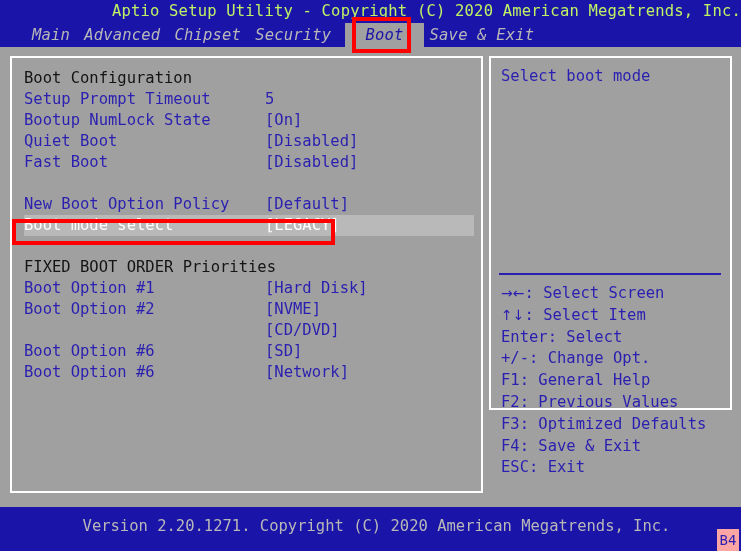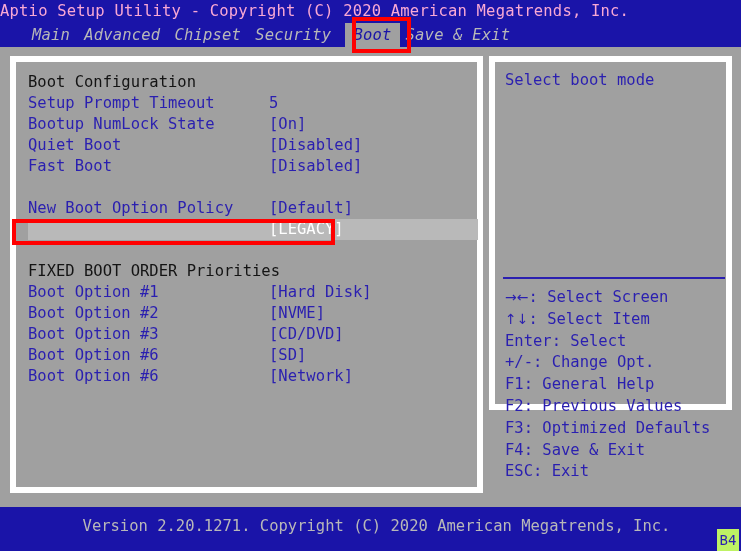--- a/index.html
+++ b/index.html
@@ -19,24 +19,24 @@
     height: 551px;
     background: #1a14a8;
   }
 
   
   .titlebar {
     position: absolute;
     left: 0; top: 0;
     width: 741px;
     height: 22px;
-    color: #f9a8d4;
+    color: #bef264;
     font-size: 15.5px;
     line-height: 22px;
-    text-align: left;
+    text-align: right;
     letter-spacing: 0.2px;
     white-space: pre;
   }
 
   
   .menubar {
     position: absolute;
     left: 0; top: 24px;
     width: 741px;
     height: 23px;
@@ -55,37 +55,37 @@
     color: #b8b8b8;
     padding: 0 0;
     margin-right: 14px;
     white-space: pre;
     letter-spacing: 0.2px;
     font-style: italic;
   }
   .menu-item.active {
     background: #a0a0a0;
     color: #1a14a8;
-    padding: 1px 8px;
+    padding: 1px 20px;
     margin-right: 6px;
   }
 
   
   .bodystrip {
     position: absolute;
     left: 0; top: 47px;
     width: 741px;
     height: 460px;
     background: #a0a0a0;
   }
 
   
   .panel {
     position: absolute;
-    border: 6px solid #ffffff;
+    border: 2px solid #ffffff;
     background: #a0a0a0;
   }
   .panel-left {
     left: 10px;
     top: 56px;
     width: 473px;
     height: 437px;
   }
   .panel-right {
     left: 489px;
@@ -178,21 +178,21 @@
     line-height: 22px;
     white-space: pre;
     padding-left: 12px;
   }
   .corner-badge {
     position: absolute;
     right: 2px;
     bottom: 0px;
     width: 22px;
     height: 22px;
-    background: #bef264;
+    background: #fca5a5;
     color: #2a1fb0;
     font-size: 14px;
     line-height: 22px;
     text-align: center;
     white-space: pre;
   }
 
   
   .annot {
     position: absolute;
@@ -228,26 +228,26 @@
 
   <div class="panel panel-left">
     <div class="rows" id="rows">
         <div class="row section"><span class="label">Boot Configuration</span></div>
         <div class="row"><span class="label">Setup Prompt Timeout</span><span class="value">5</span></div>
         <div class="row"><span class="label">Bootup NumLock State</span><span class="value">[On]</span></div>
         <div class="row"><span class="label">Quiet Boot</span><span class="value">[Disabled]</span></div>
         <div class="row"><span class="label">Fast Boot</span><span class="value">[Disabled]</span></div>
         <div class="row spacer"></div>
         <div class="row"><span class="label">New Boot Option Policy</span><span class="value">[Default]</span></div>
-        <div class="row selected"><span class="value">[LEGACY]</span></div>
+        <div class="row selected"><span class="label">Boot mode select</span><span class="value">[LEGACY]</span></div>
         <div class="row spacer"></div>
         <div class="row section"><span class="label">FIXED BOOT ORDER Priorities</span></div>
         <div class="row"><span class="label">Boot Option #1</span><span class="value">[Hard Disk]</span></div>
         <div class="row"><span class="label">Boot Option #2</span><span class="value">[NVME]</span></div>
-        <div class="row"><span class="label">Boot Option #3</span><span class="value">[CD/DVD]</span></div>
+        <div class="row"><span class="value">[CD/DVD]</span></div>
         <div class="row"><span class="label">Boot Option #6</span><span class="value">[SD]</span></div>
         <div class="row"><span class="label">Boot Option #6</span><span class="value">[Network]</span></div>
       </div>
   </div>
 
   <div class="panel panel-right">
     <div class="help" id="help"><div>Select boot mode</div></div>
     <div class="hsep"></div>
     <div class="keys" id="keys"><div class="krow"><span class="glyph">→←</span><span>: Select Screen</span></div><div class="krow"><span class="glyph">↑↓</span><span>: Select Item</span></div><div class="krow"><span>Enter</span><span>: Select</span></div><div class="krow"><span>+/-</span><span>: Change Opt.</span></div><div class="krow"><span>F1</span><span>: General Help</span></div><div class="krow"><span>F2</span><span>: Previous Values</span></div><div class="krow"><span>F3</span><span>: Optimized Defaults</span></div><div class="krow"><span>F4</span><span>: Save &amp; Exit</span></div><div class="krow"><span>ESC</span><span>: Exit</span></div></div>
   </div>

